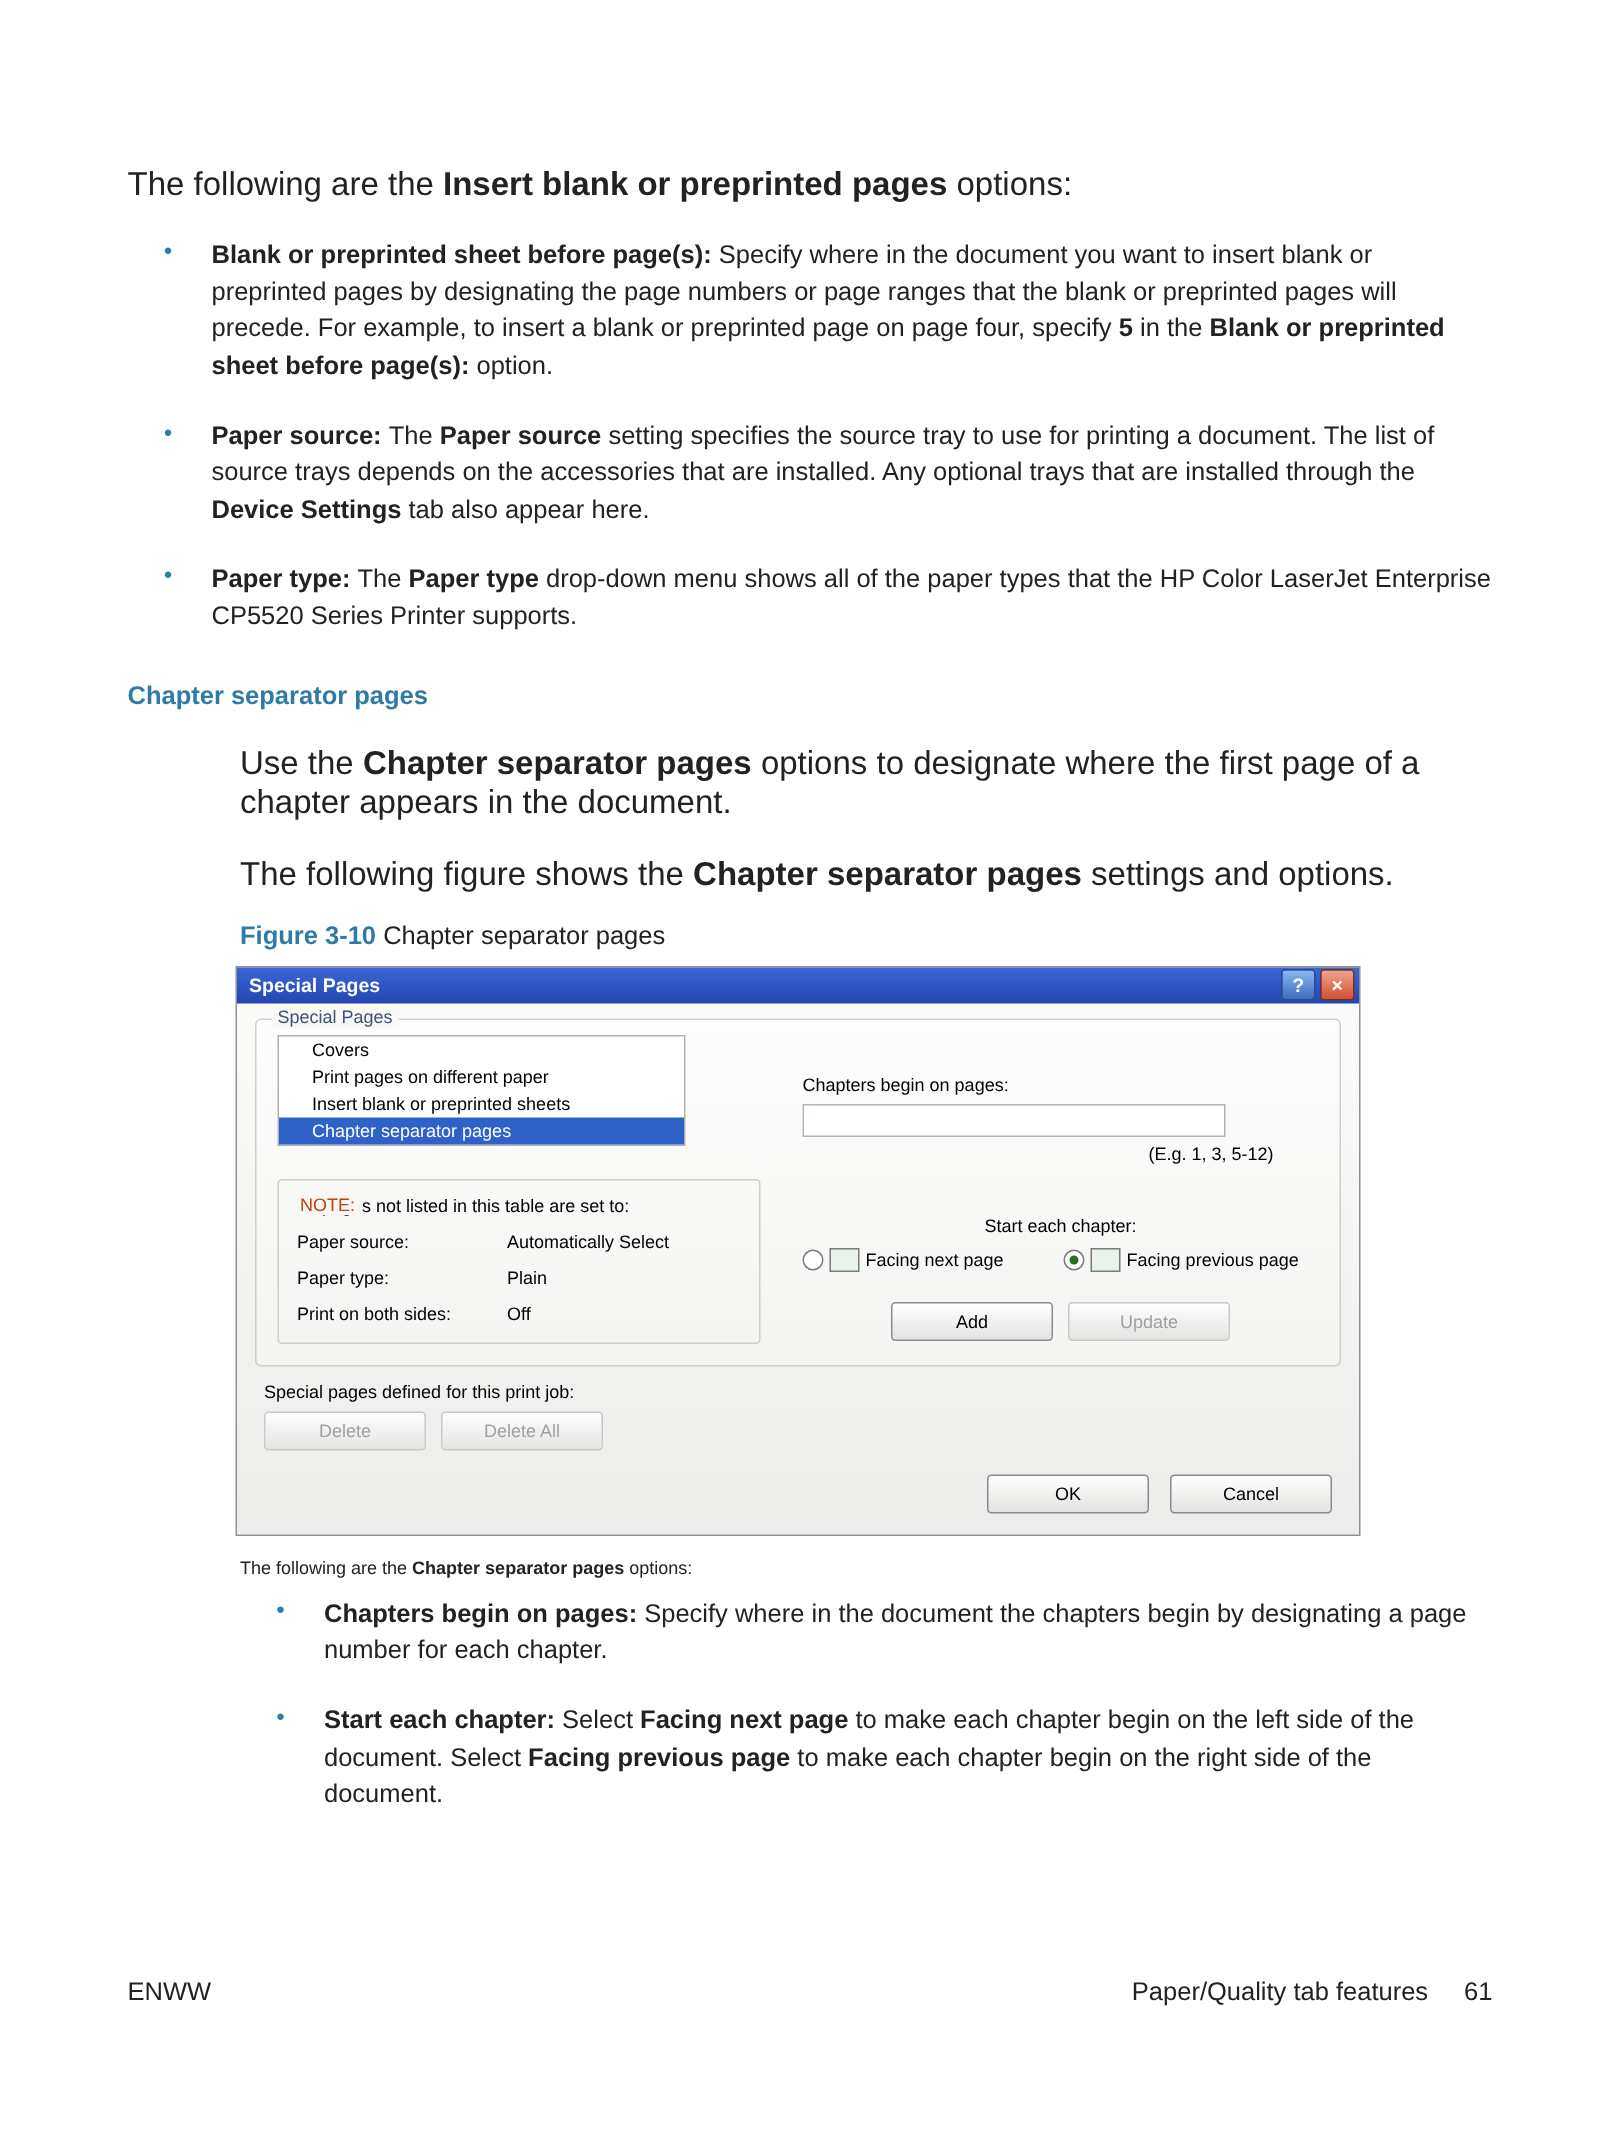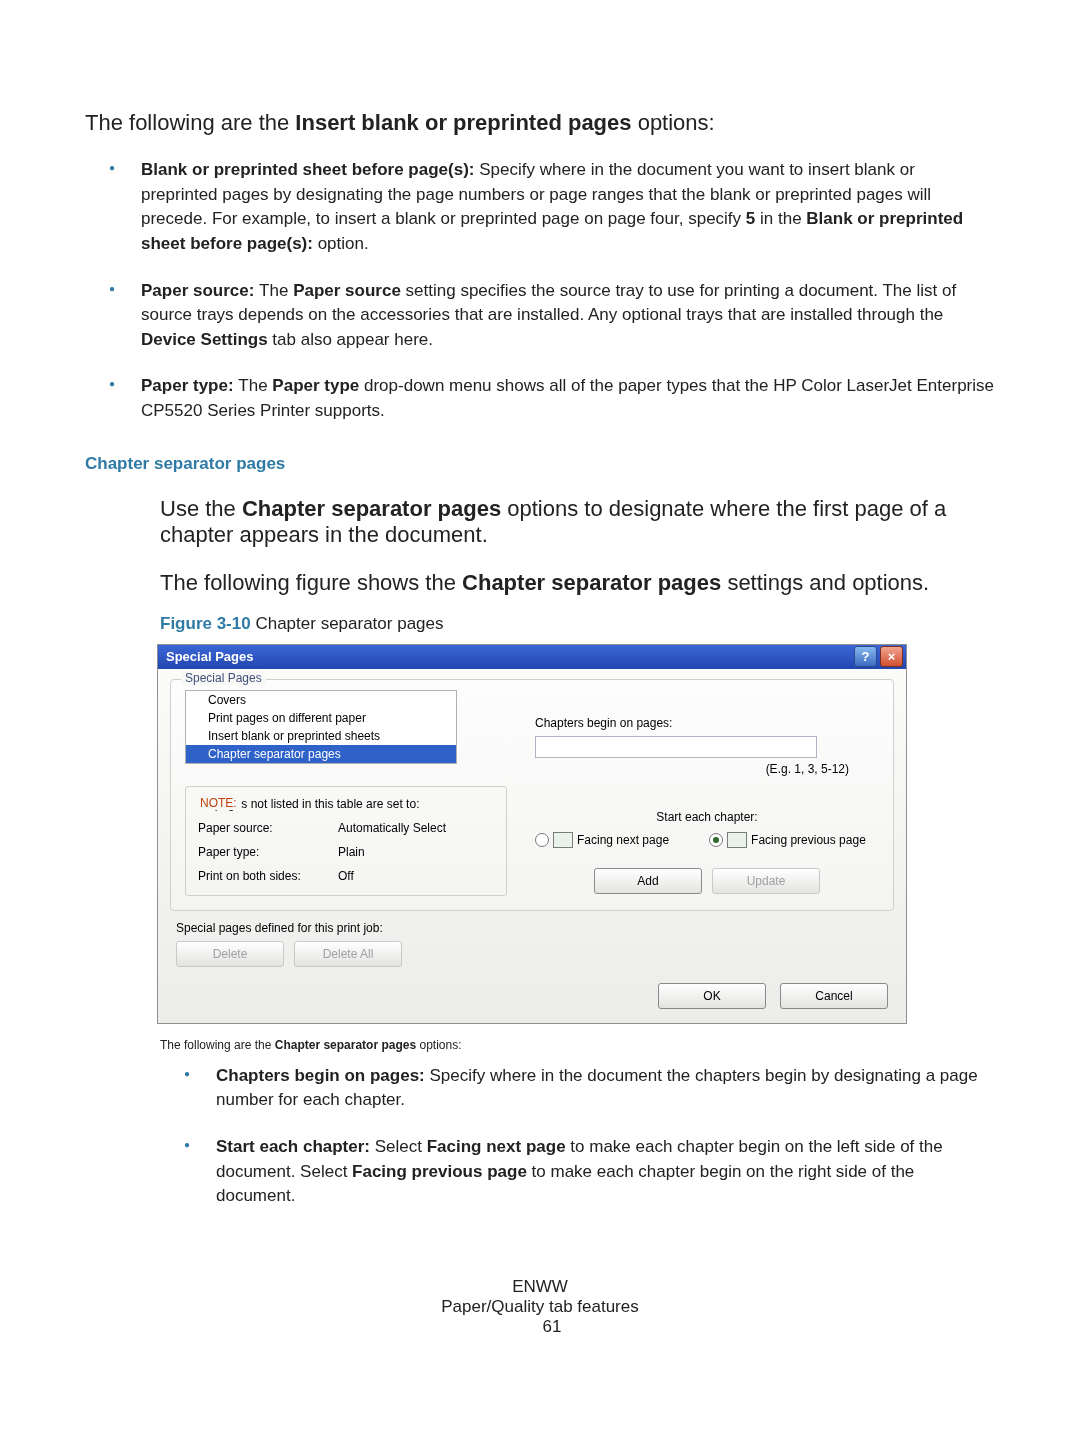--- a/index.html
+++ b/index.html
@@ -105,22 +105,22 @@
   .table {
     margin: 0 16px 10px 16px; height: 96px;
     border: 1px solid #cfcfcd; background: #fff;
   }
   .thead { display: flex; height:22px; background: linear-gradient(#fafafa,#eaeaea); border-bottom:1px solid #d6d6d4;}
   .thead .th { padding:4px 10px; font-size:12px; border-right:1px solid #e8e8e6;}
   .btnrow { display:flex; gap:10px; margin:6px 0 6px 18px;}
   .dlgfooter { display:flex; justify-content:flex-end; gap:14px; padding:10px 18px 14px;}
   .after-fig { margin-top: 14px; font-size:12px; }
   .footer {
-    position: absolute; left: 85px; right: 85px; top: 1277px;
-    display: flex; align-items: center; font-size: 17px; flex-direction: column;
+    position: absolute; left: 85px; right: 85px; top: 1318px;
+    display: flex; align-items: center; font-size: 17px;
   }
   .footer .l { flex:1;}
   .footer .pn { margin-left: 24px;}
 </style>
 </head>
 <body>
 
 <div class="page">
 
   <p class="intro">

